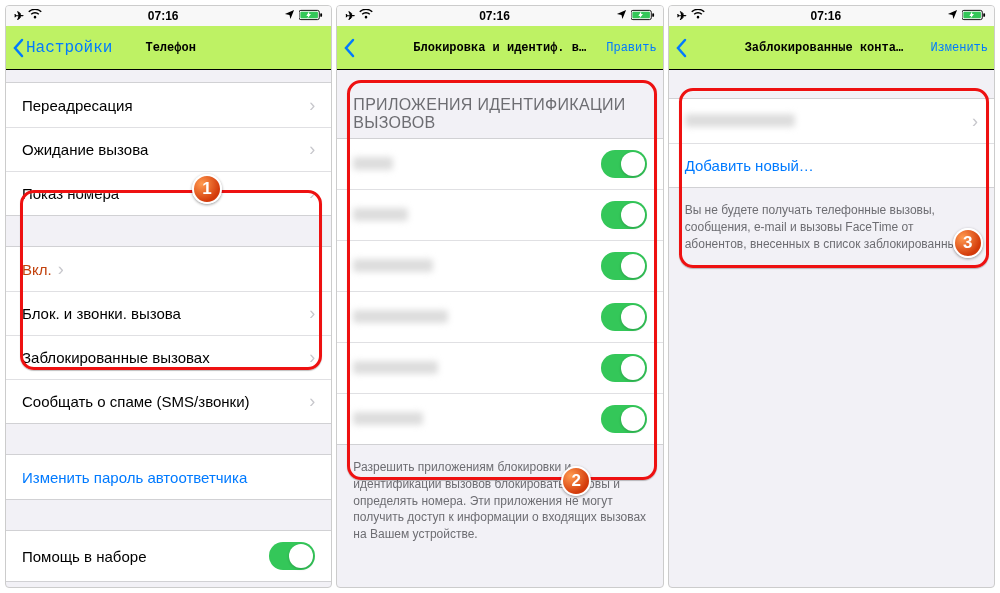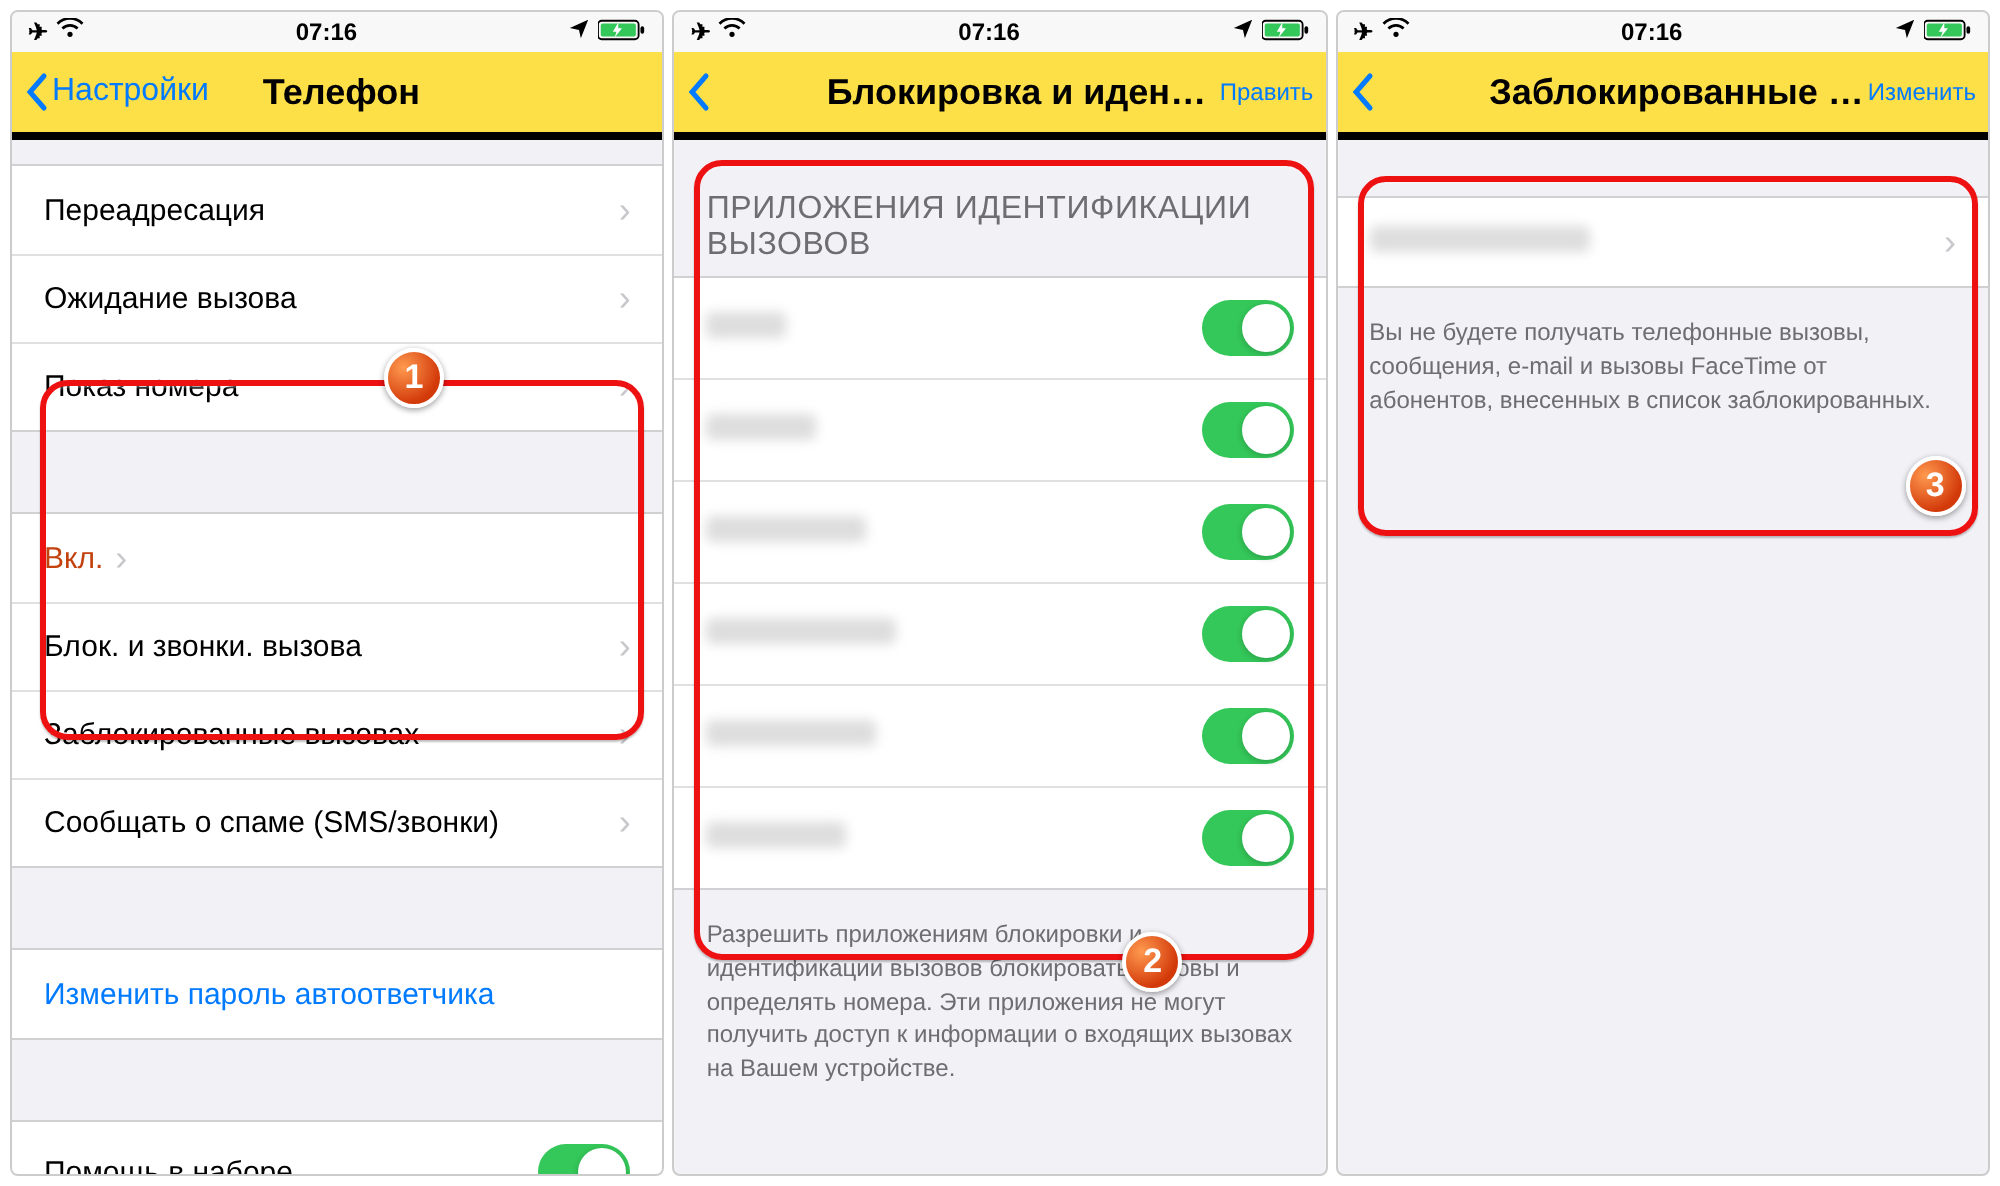--- a/index.html
+++ b/index.html
@@ -30,39 +30,40 @@
     align-items: center;
     justify-content: space-between;
     padding: 0 8px;
     font-size: 12px;
     font-weight: 600;
   }
   .status-left { display: flex; align-items: center; gap: 4px; }
   .status-right { display: flex; align-items: center; gap: 4px; }
   .nav-bar {
     height: 44px;
-    background: #fde047;
-    border-bottom: 4px solid #000000;
+    background: #bef264;
+    border-bottom: 1px solid #000000;
     display: flex;
     align-items: center;
     padding: 0 6px;
     position: relative;
+    font-family: Liberation Mono, monospace;
   }
   .nav-back {
     color: #007aff;
     font-size: 16px;
     display: flex;
     align-items: center;
     gap: 2px;
     cursor: pointer;
     white-space: nowrap;
     z-index: 1;
   }
   .nav-title {
-    font-size: 18px;
+    font-size: 12px;
     font-weight: 600;
     color: #000;
     position: absolute;
     left: 4px; right: 0;
     text-align: center;
     pointer-events: none;
   }
   .nav-title.shift { text-align: left; padding-left: 50px; position: static; flex: 1; white-space: nowrap; overflow: hidden; text-overflow: ellipsis; margin-left: 8px;}
   .nav-right {
     color: #007aff;
@@ -73,21 +74,21 @@
   }
   .content {
     flex: 1;
     overflow-y: auto;
     padding-top: 12px;
   }
   .group {
     background: #fff;
     border-top: 0.5px solid #d1d1d4;
     border-bottom: 0.5px solid #d1d1d4;
-    margin-bottom: 40px;
+    margin-bottom: 30px;
   }
   .group-header {
     font-size: 16px;
     color: #6d6d72;
     text-transform: uppercase;
     padding: 6px 16px;
     letter-spacing: 0.3px;
   }
   .group-footer {
     font-size: 12px;
@@ -366,19 +367,22 @@
     <div class="nav-title shift">Заблокированные конта…</div>
     <div class="nav-right">Изменить</div>
   </div>
 
   <div class="content" style="padding-top:28px">
     <div class="group" style="margin-bottom:8px">
       <div class="cell">
         <span class="cell-label"><span class="blur-text wide"></span></span>
         <span class="chevron">›</span>
       </div>
+      <div class="cell link-cell">
+        <span class="cell-label">Добавить новый…</span>
+      </div>
     </div>
     <div class="group-footer">Вы не будете получать телефонные вызовы, сообщения, e-mail и вызовы FaceTime от абонентов, внесенных в список заблокированных.</div>
   </div>
 
   <div class="highlight-box" style="left:10px; top:82px; width:310px; height:180px;"></div>
   <div class="badge" style="left:284px; top:222px;">3</div>
 </div>
 
 </body></html>

